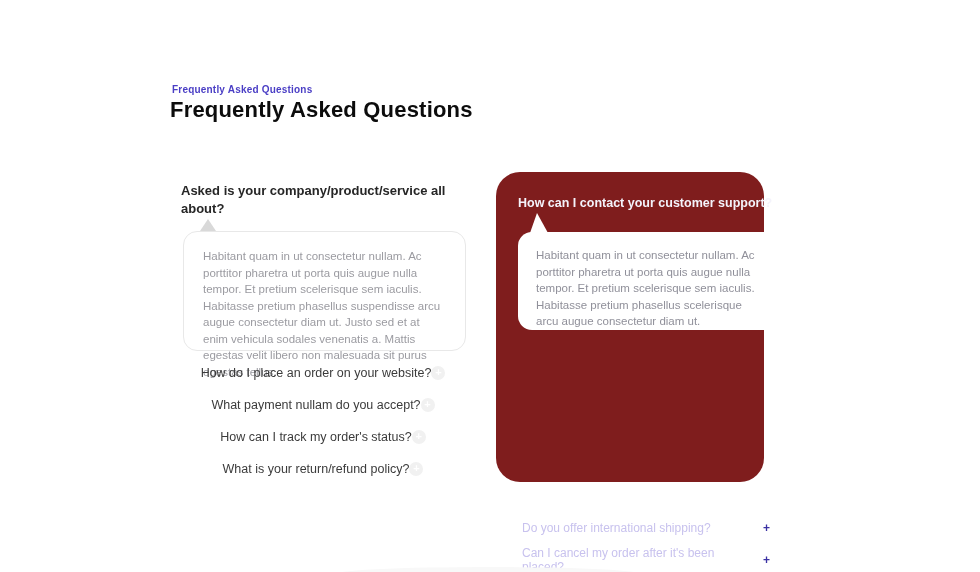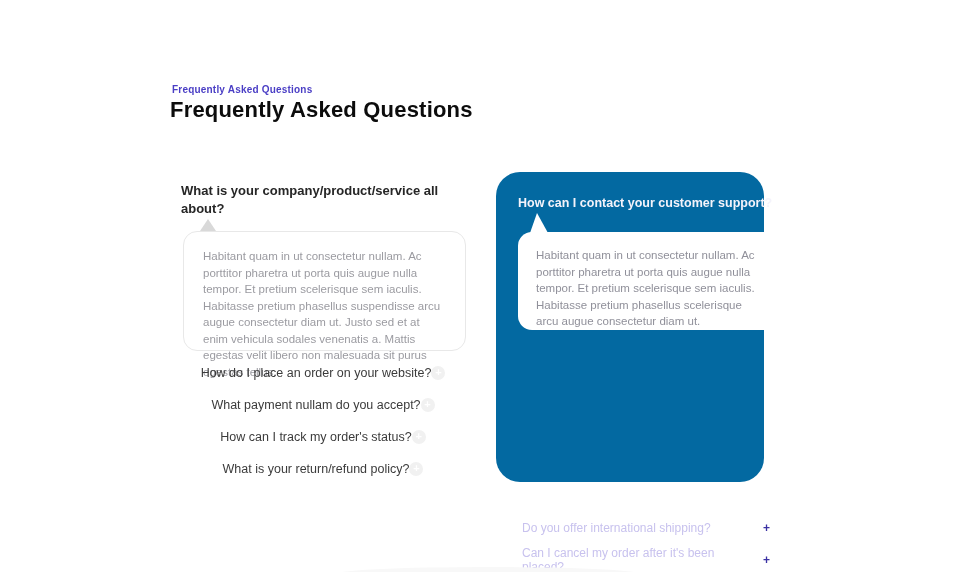--- a/index.html
+++ b/index.html
@@ -54,21 +54,21 @@
     width:14px; height:14px; border-radius:50%;
     background:#f1f1f1; color:#ffffff;
     display:flex; align-items:center; justify-content:center;
     font-size:11px; font-weight:700; line-height:1;
     flex:0 0 auto;
   }
 
   
   .panel {
     position:absolute; left:496px; top:172px; width:268px; height:310px;
-    background:#0369a1; border-radius:24px;
+    background:#7f1d1d; border-radius:24px;
   }
   .panel-question {
     position:absolute; left:22px; top:23px; width:262px;
     font-size:12.5px; font-weight:700; color:#f4f3fb; line-height:17px;
     cursor:pointer;
   }
   .panel-pointer {
     position:absolute; left:34px; top:41px;
     width:0; height:0;
     border-left:7px solid transparent;
@@ -106,21 +106,21 @@
   }
 </style>
 </head>
 <body>
 
 <div class="page">
 
   <div class="eyebrow">Frequently Asked Questions</div>
   <h1 class="page-title">Frequently Asked Questions</h1>
 
-  <div class="left-question">What is your company/product/service all about?</div>
+  <div class="left-question">Asked is your company/product/service all about?</div>
   <div class="left-pointer"></div>
   <div class="left-bubble">
     <p>Habitant quam in ut consectetur nullam. Ac porttitor pharetra ut porta quis augue nulla tempor. Et pretium scelerisque sem iaculis. Habitasse pretium phasellus suspendisse arcu augue consectetur diam ut. Justo sed et at enim vehicula sodales venenatis a. Mattis egestas velit libero non malesuada sit purus egestas tellus.</p>
   </div>
 
   <div class="faq-row-left" style="top:359px;">
     <span class="q">How do I place an order on your website?</span>
     <span class="icon-circle-light">
         <span class="icon-glyph">+</span>
       </span>

